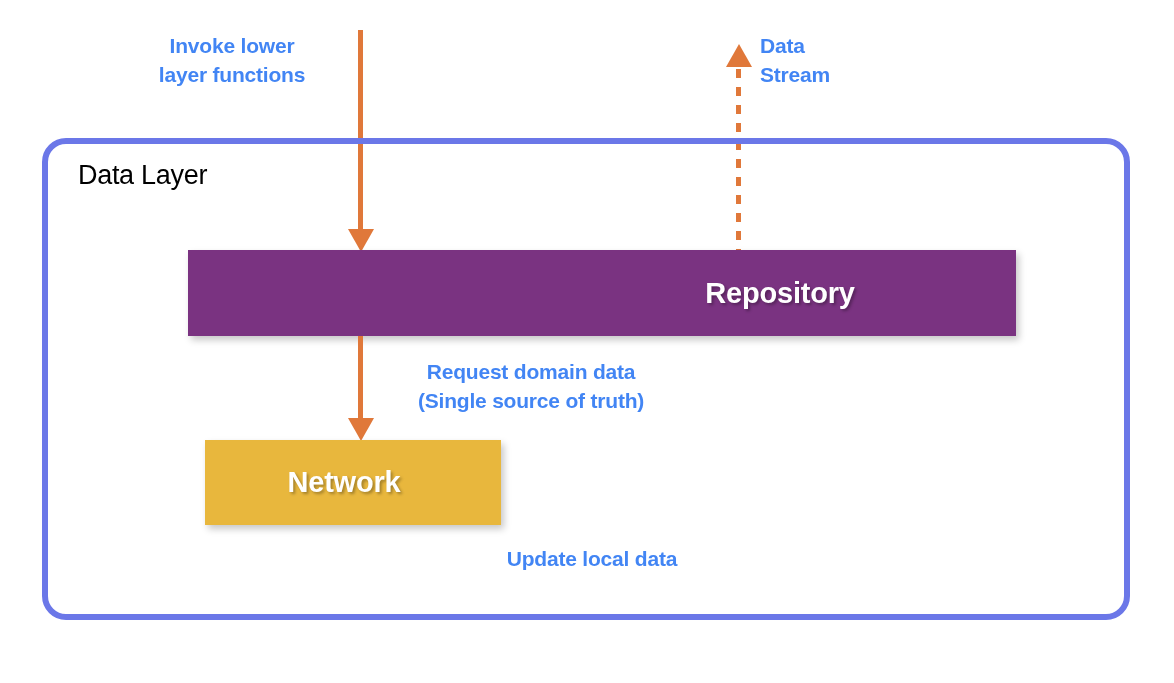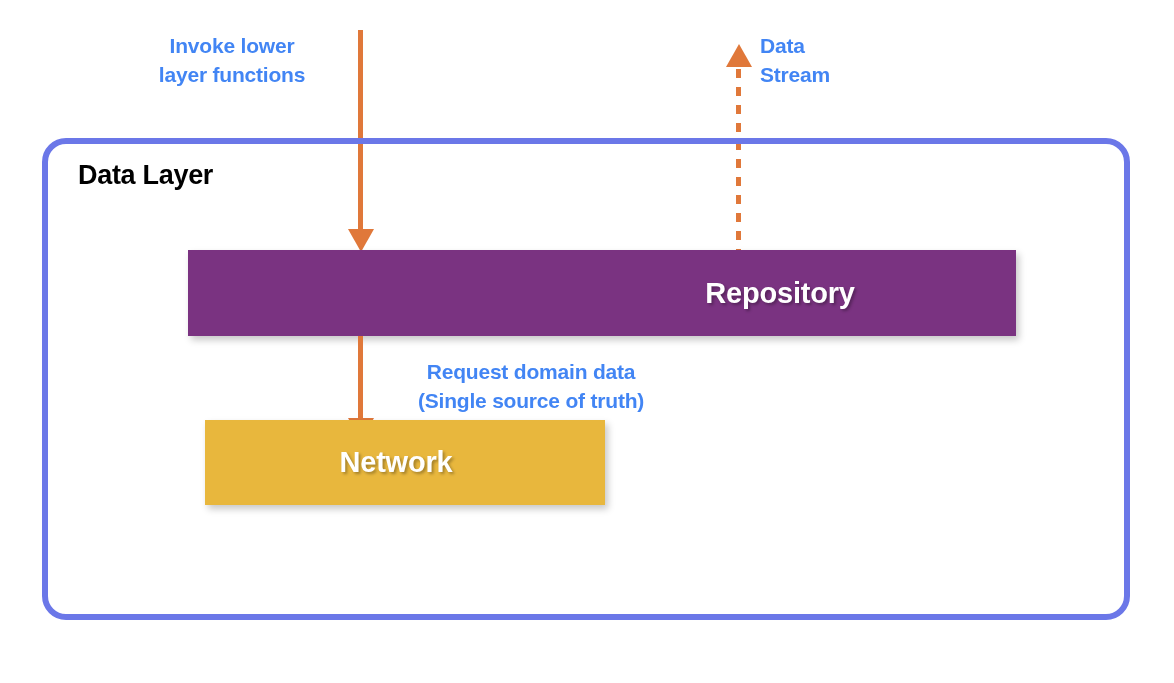--- a/index.html
+++ b/index.html
@@ -31,21 +31,21 @@
     border: 6px solid #6b77e8;
     border-radius: 24px;
     background: transparent;
   }
 
   .layer-title {
     position: absolute;
     left: 78px;
     top: 160px;
     font-size: 27px;
-    font-weight: bold;
+    font-weight: normal;
     color: #000000;
     letter-spacing: -0.3px;
     white-space: nowrap;
   }
 
   
   .block {
     position: absolute;
     display: flex;
     align-items: center;
@@ -68,22 +68,22 @@
     height: 86px;
     background: #7a3381;
   }
   .repository-block .block-label {
     
     transform: translateX(178px);
   }
 
   .network-block {
     left: 189px;
-    top: 420px;
-    width: 400px;
+    top: 440px;
+    width: 296px;
     height: 85px;
     background: #e8b73d;
   }
   .network-block .block-label {
     transform: translateX(-9px);
   }
 
   
   .arrow-solid {
     position: absolute;
@@ -229,14 +229,15 @@
     <div class="head-down"></div>
   </div>
 
   <div class="note note-request">Request domain data
 (Single source of truth)</div>
 
   <div class="block network-block">
     <span class="block-label">Network</span>
   </div>
 
+  <div class="note note-update">Update local data</div>
 
 </div>
 
 </body></html>

